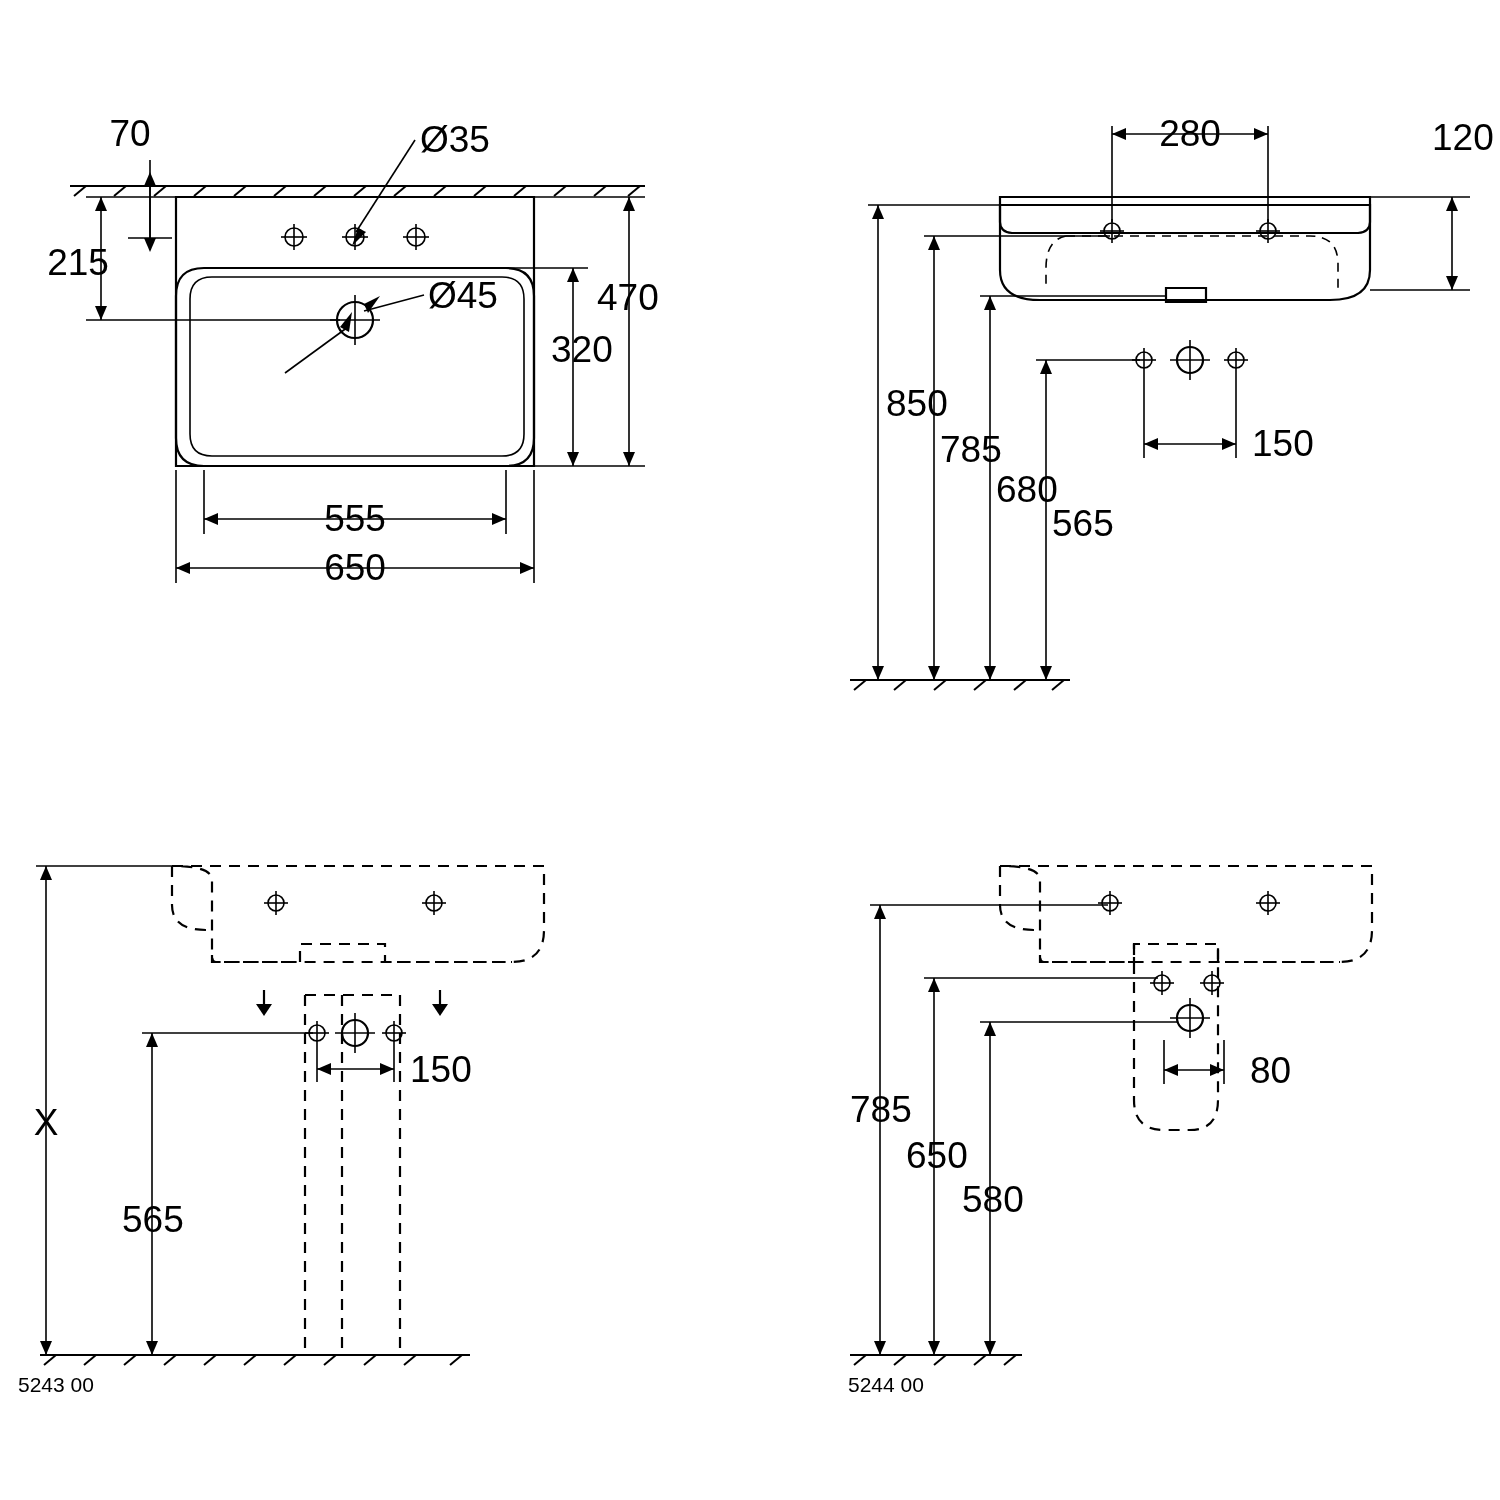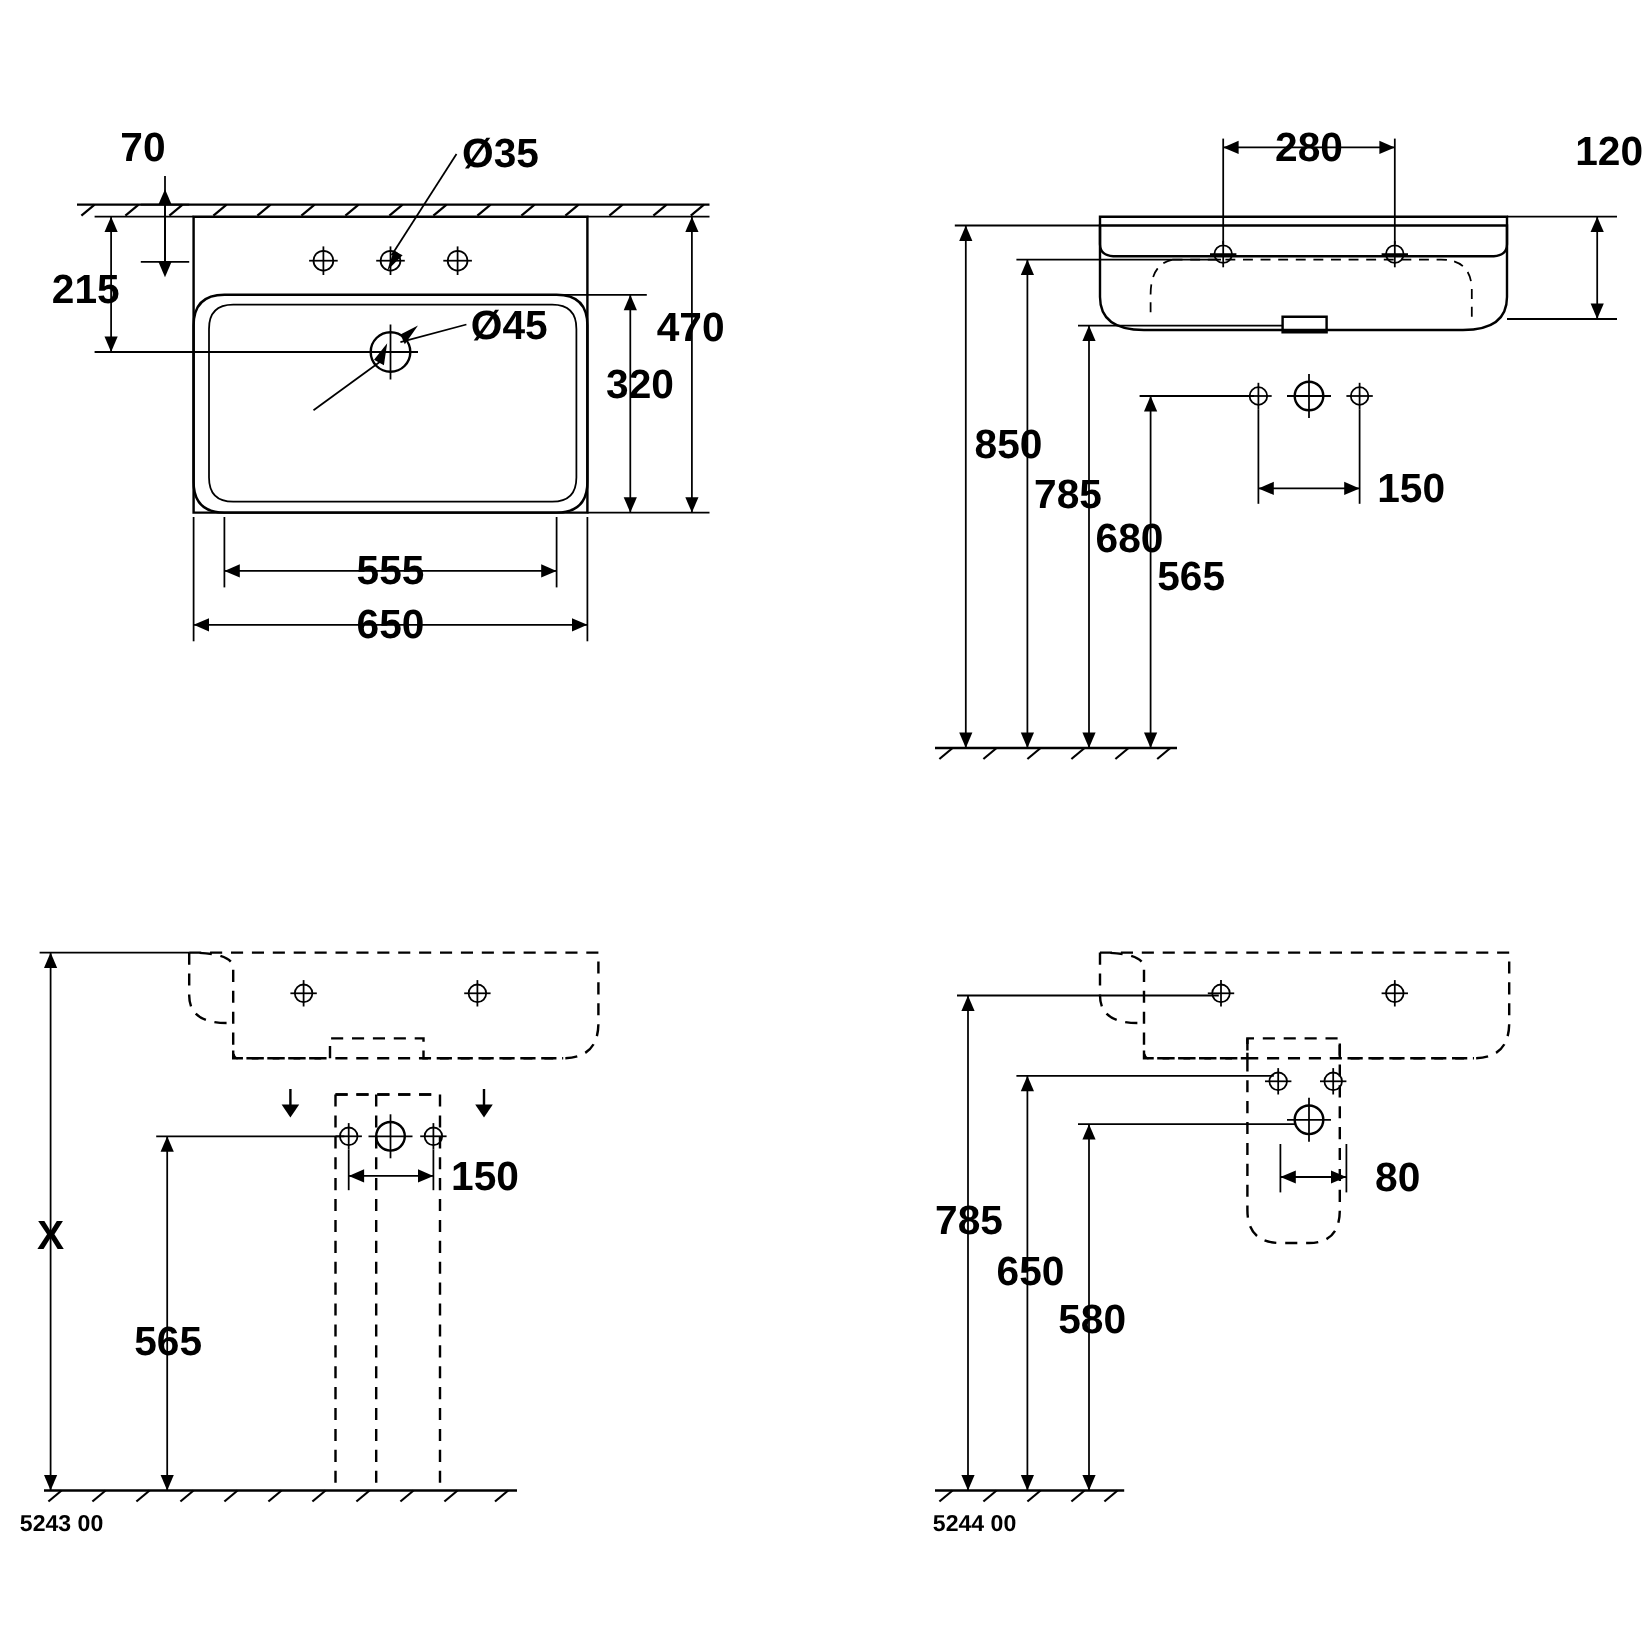--- a/index.html
+++ b/index.html
@@ -11,21 +11,20 @@
     width: 1500px;
     height: 1500px;
     font-family: "Liberation Sans", sans-serif;
     color: #000000;
     overflow: hidden;
   }
   #sheet {
     position: relative;
     width: 1500px;
     height: 1500px;
-    font-weight: bold;
   }
   svg.drawing {
     position: absolute;
     top: 0;
     left: 0;
     width: 1500px;
     height: 1500px;
   }
   .dim-text {
     font-family: "Liberation Sans", sans-serif;

